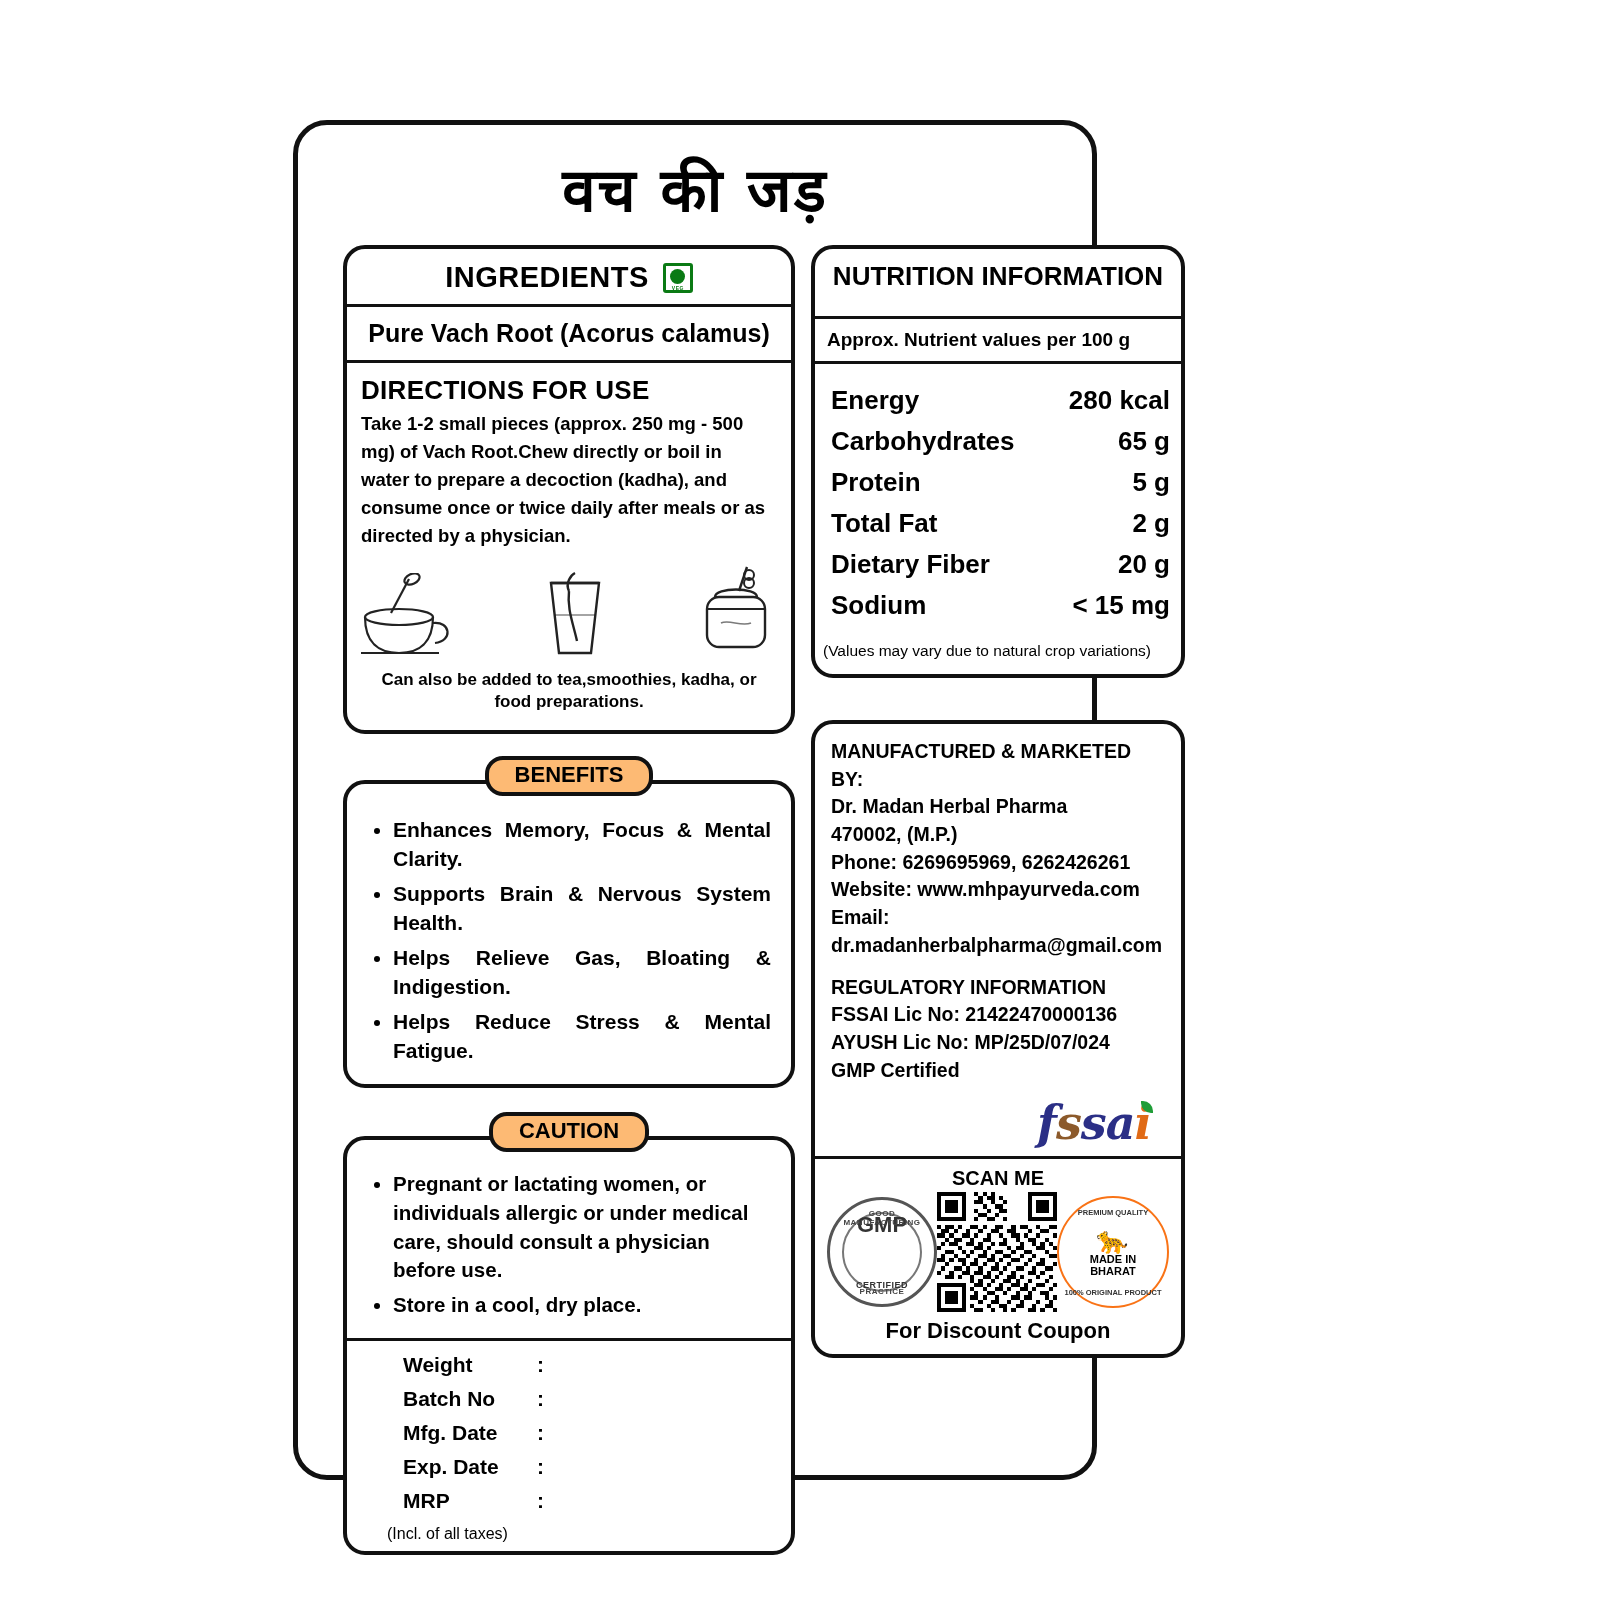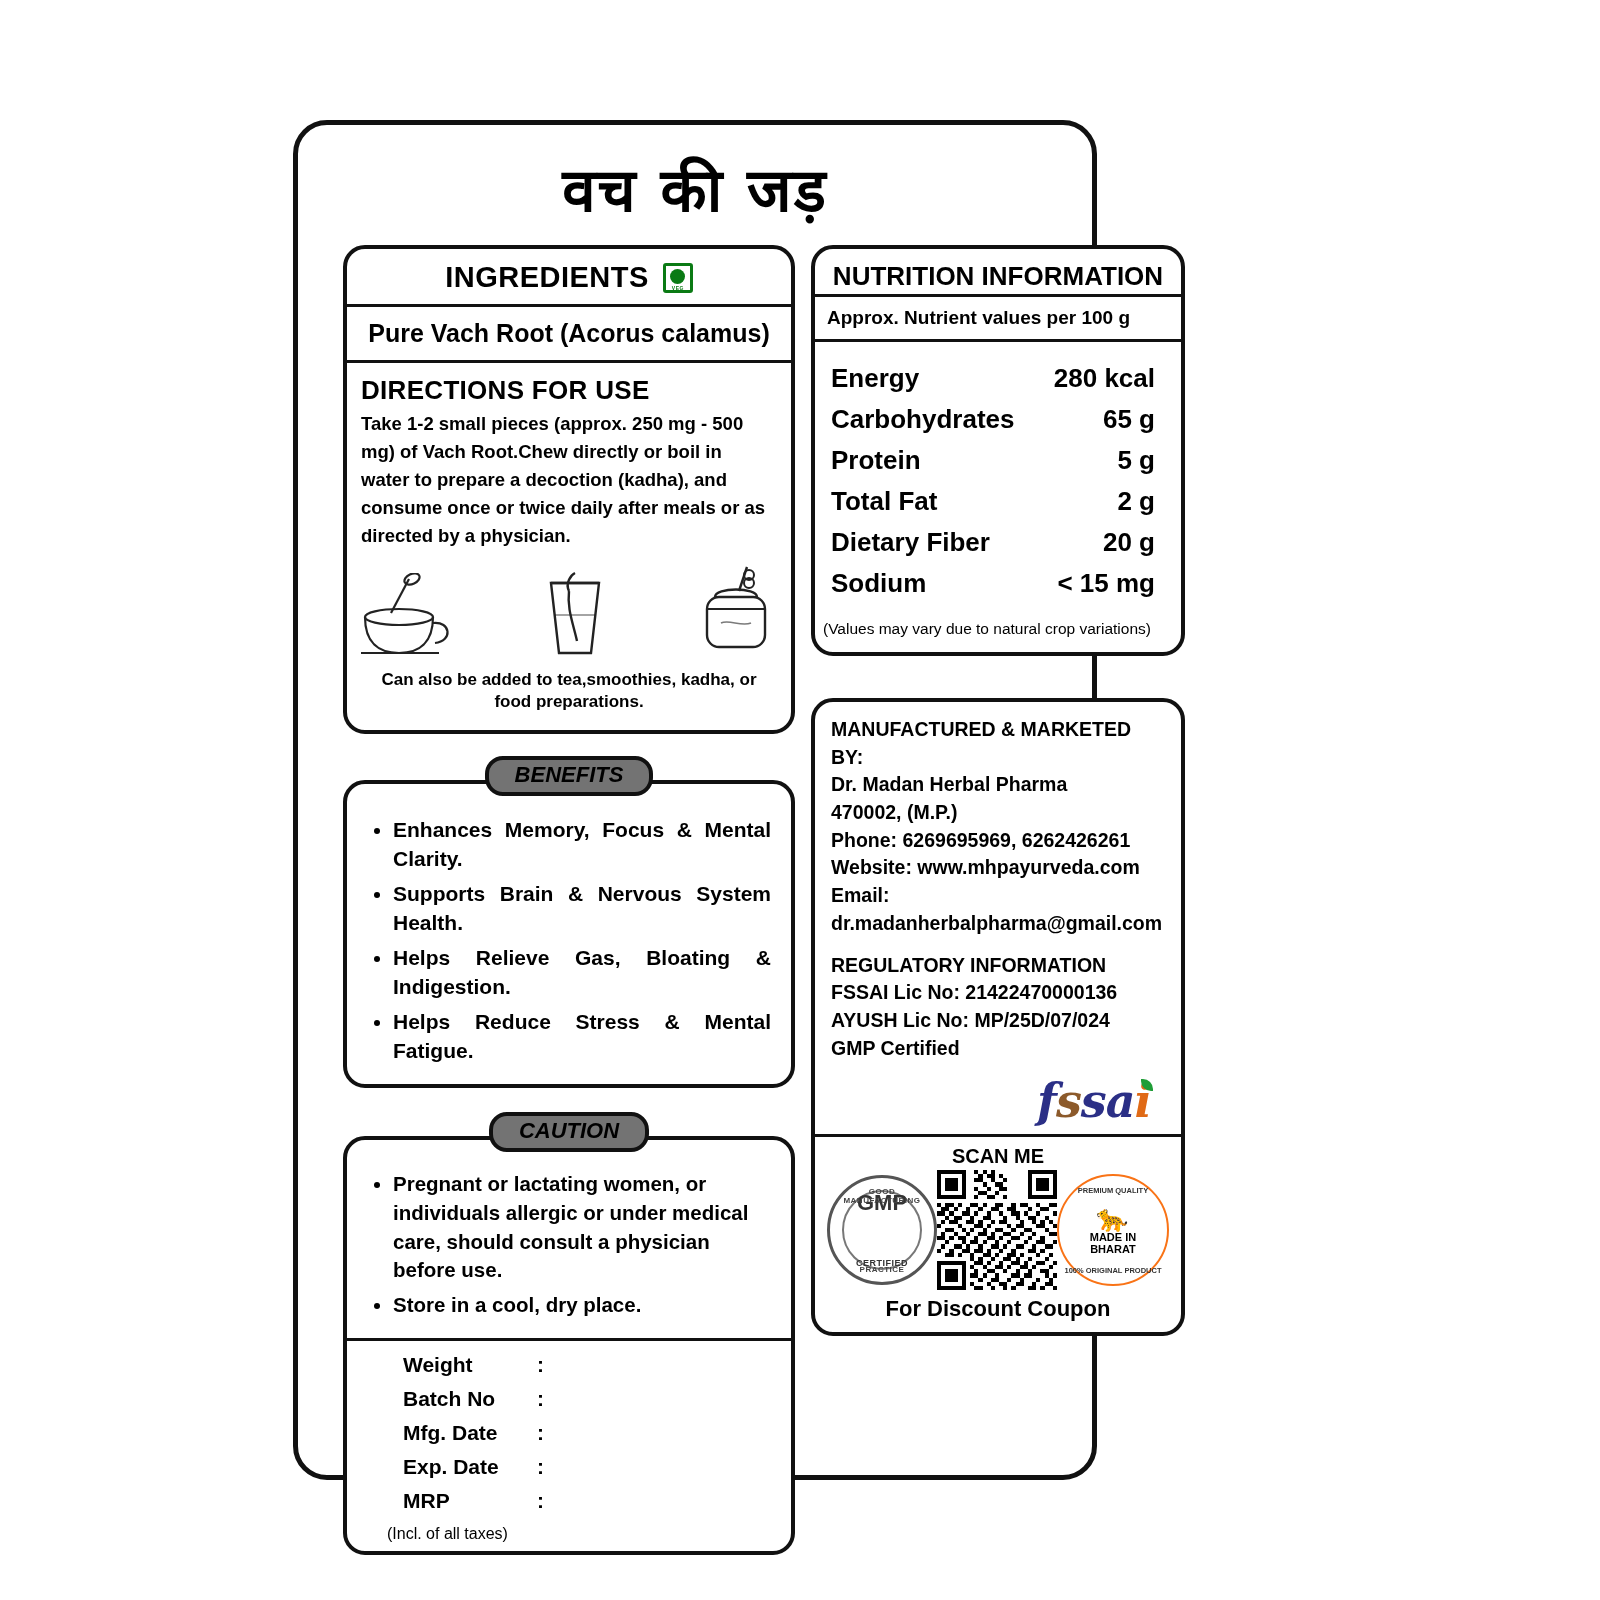--- a/index.html
+++ b/index.html
@@ -45,26 +45,25 @@
   }
   .box + .box { margin-top: 18px; }
 
   
   .tab-pill {
     border: 4px solid #111;
     border-radius: 18px;
     padding: 2px 26px 4px;
     font-size: 22px;
     font-weight: 700;
-    background: #737373;
+    background: #fdba74;
     display: inline-block;
     position: relative;
     z-index: 3;
     text-align: center;
-    font-style: italic;
   }
   .tab-wrap { text-align: center; margin-bottom: -16px; position: relative; z-index: 3;}
 
   
   .ing-head {
     display: flex; align-items: center; justify-content: center;
     gap: 14px;
     font-size: 29px; font-weight: 700;
     padding: 12px 0 10px;
     border-bottom: 3px solid #111;
@@ -141,29 +140,29 @@
   .det-row { display: flex; margin-bottom: 10px; }
   .det-key { width: 150px; text-align: left; padding-left: 16px;}
   .det-colon { width: 26px; }
   .det-val { flex: 1; }
   .det-note { font-size: 16px; font-weight: 400; padding-top: 2px; }
 
   
   .nut-head {
     text-align: center;
     font-size: 26px; font-weight: 700;
-    padding: 12px 0 2px;
+    padding: 12px 0 24px;
     border-bottom: 3px solid #111;
   }
   .nut-sub {
     font-size: 19px; font-weight: 700;
     padding: 10px 0 10px 12px;
     border-bottom: 3px solid #111;
   }
-  .nut-table { padding: 16px 24px 6px 14px; }
+  .nut-table { padding: 16px 9px 6px 14px; }
   .nut-row {
     display: flex; justify-content: space-between;
     font-size: 26px; font-weight: 600;
     padding: 5px 2px;
   }
   .nut-note {
     font-size: 15.5px;
     padding: 10px 8px 14px 8px;
     text-align: left;
   }

